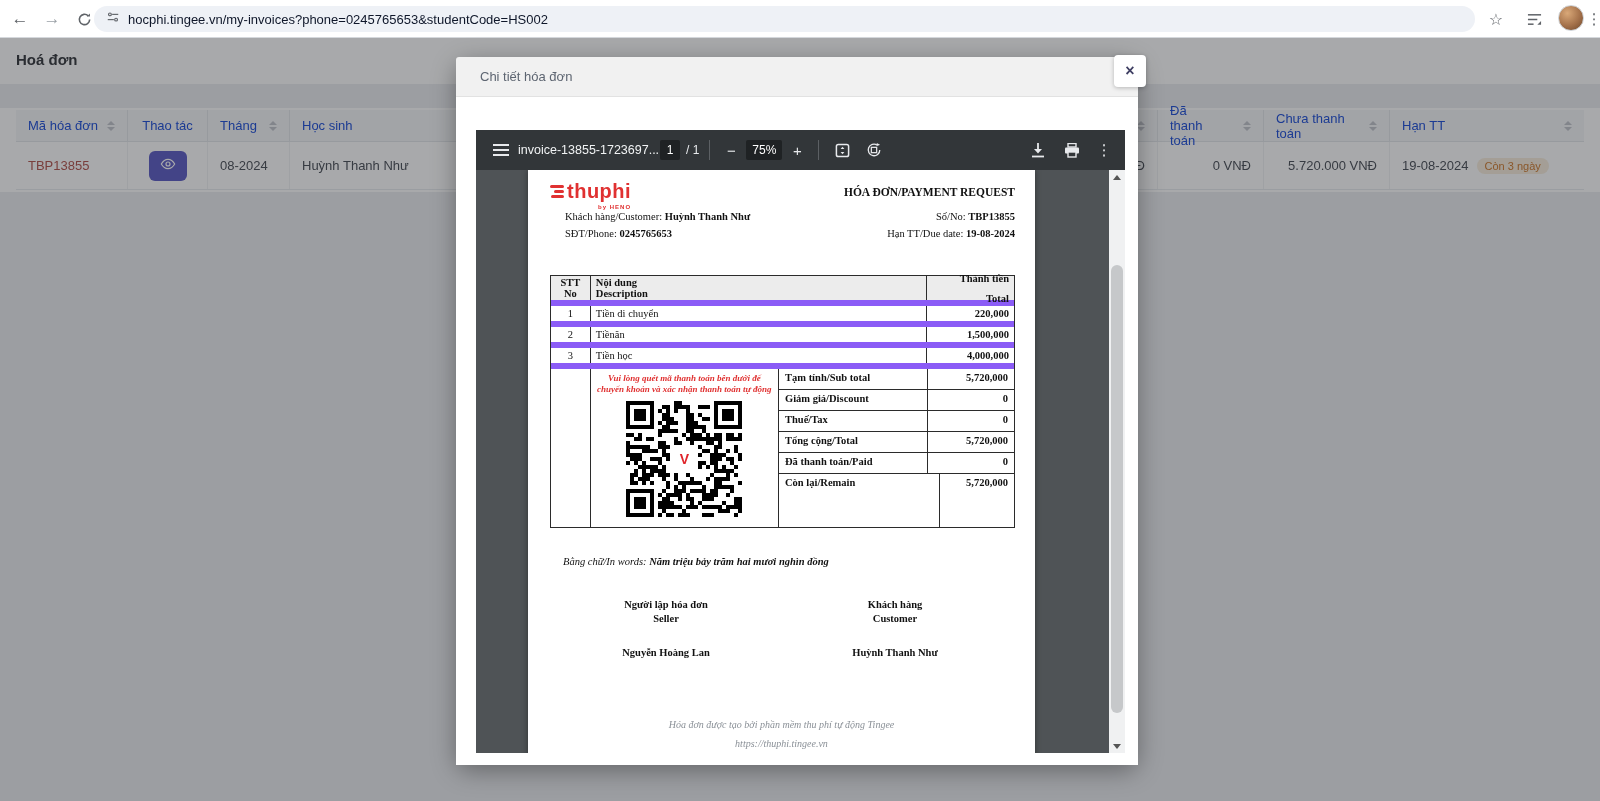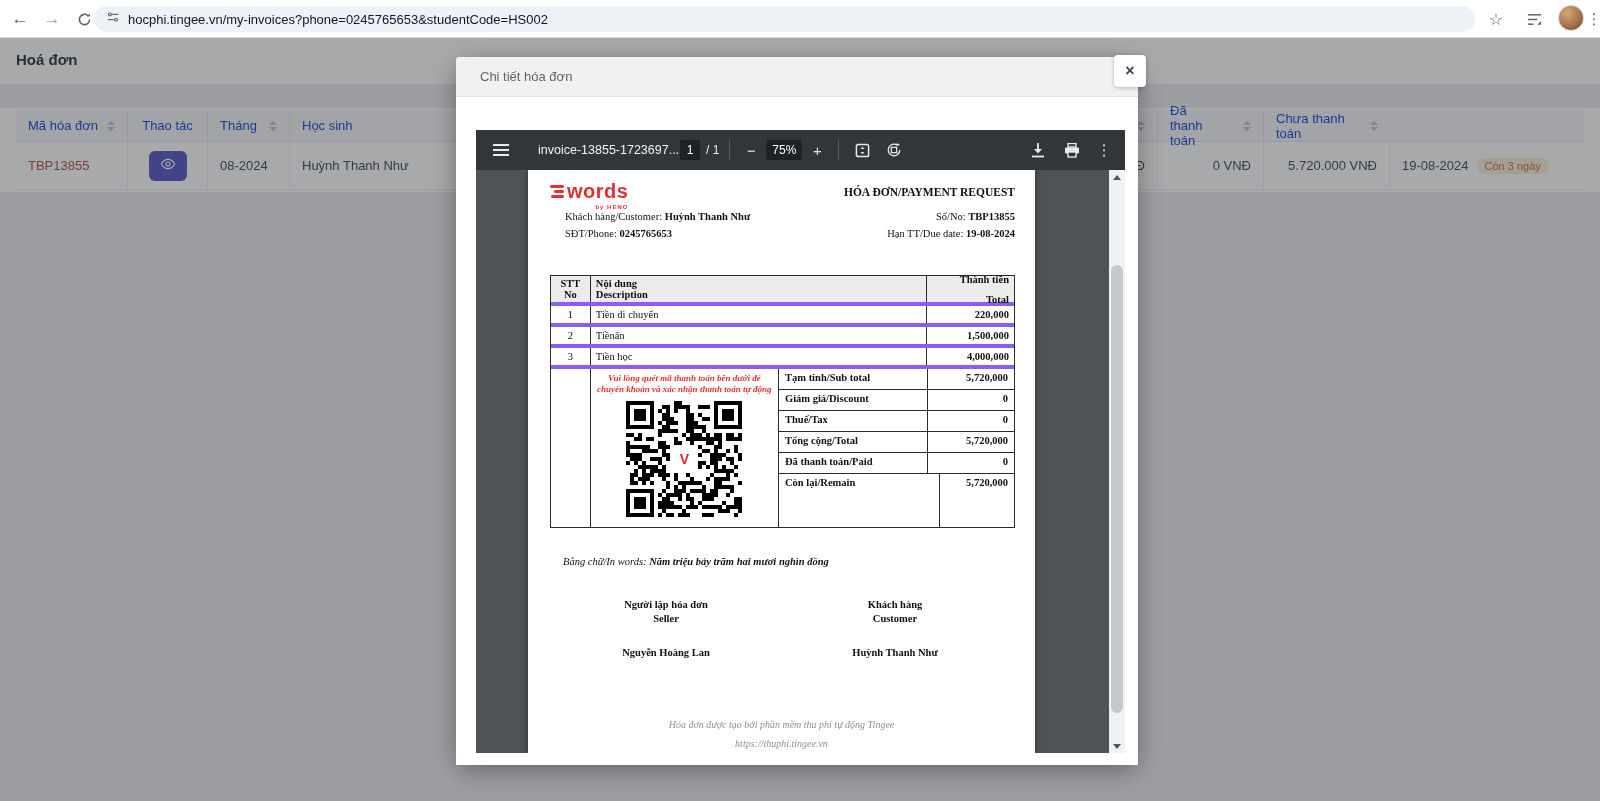--- a/index.html
+++ b/index.html
@@ -44,21 +44,21 @@
   .modal { position:absolute; left:456px; top:57px; width:682px; height:708px; background:#fca5a5; border-radius:13px; box-shadow:0 6px 24px rgba(0,0,0,.35); z-index:70; }
   .modal-header { height:40px; background:#f1f1f1; border-bottom:1px solid #e2e2e2; border-radius:3px 3px 0 0; display:flex; align-items:center; padding:0 24px; }
   .modal-title { font-size:13px; color:#5d6571; }
   .modal-close { position:absolute; top:-2px; right:-8px; width:32px; height:32px; background:#fff; border:none; border-radius:4px; box-shadow:0 1px 4px rgba(0,0,0,.25); display:flex; align-items:center; justify-content:center; font-size:16px; font-weight:bold; color:#3f3f63; cursor:pointer; }
   .modal-body { position:absolute; top:40px; left:0; width:682px; height:668px; background:#fff; }
 
   
   .pdf-embed { position:absolute; left:20px; top:33px; width:649px; height:623px; background:#4f5356; }
   .pdf-toolbar { position:absolute; top:0; left:0; width:649px; height:40px; background:#323639; display:flex; align-items:center; color:#e8eaed; }
   .pt-ico { display:flex; align-items:center; justify-content:center; width:26px; height:26px; color:#e8eaed; }
-  .pt-file { font-size:12.5px; color:#f1f3f4; margin-left:24px; width:142px; white-space:nowrap; overflow:hidden; }
+  .pt-file { font-size:12.5px; color:#f1f3f4; margin-left:4px; width:142px; white-space:nowrap; overflow:hidden; }
   .pt-pagebox, .pt-zoombox { background:#1f2224; border-radius:2px; color:#fff; font-size:12px; display:flex; align-items:center; justify-content:center; }
   .pt-pagebox { width:20px; height:20px; }
   .pt-zoombox { width:36px; height:20px; }
   .pt-sep { width:1px; height:20px; background:#5c6064; margin:0 10px; }
   .pt-sign { font-size:15px; width:22px; text-align:center; color:#e8eaed; }
   .pdf-content { position:absolute; top:40px; left:0; width:649px; height:583px; overflow:hidden; }
   .pdf-scrollbar { position:absolute; right:0; top:0; width:16px; height:583px; background:#f0f1f2; }
   .sb-arrow { position:absolute; left:0; width:16px; height:14px; display:flex; align-items:center; justify-content:center; }
   .sb-tri-up { width:0;height:0;border-left:4px solid transparent;border-right:4px solid transparent;border-bottom:5px solid #555; }
   .sb-tri-dn { width:0;height:0;border-left:4px solid transparent;border-right:4px solid transparent;border-top:5px solid #555; }
@@ -74,21 +74,21 @@
   .logo-text { font-family:"Liberation Sans",sans-serif; font-weight:800; font-size:20px; color:#e03131; letter-spacing:.5px; }
   .logo-sub { font-family:"Liberation Sans",sans-serif; font-size:6px; font-weight:700; color:#e03131; text-align:right; margin-top:1px; letter-spacing:1px; }
   .doc-title { position:absolute; right:20px; top:16px; font-weight:700; font-size:11.5px; }
   .meta-l1 { position:absolute; left:37px; top:41px; font-size:10.5px; }
   .meta-l2 { position:absolute; left:37px; top:58px; font-size:10.5px; }
   .meta-r1 { position:absolute; right:20px; top:41px; font-size:10.5px; text-align:right; }
   .meta-r2 { position:absolute; right:20px; top:58px; font-size:10.5px; text-align:right; }
   .b { font-weight:700; }
 
   .items { position:absolute; left:22px; top:105px; width:465px; border:1px solid #2b2b2b; font-size:10.5px; }
-  .irow { display:flex; border-bottom:4px solid #8b5cf6; }
+  .irow { display:flex; border-bottom:6px solid #8b5cf6; }
   .irow:last-child { border-bottom:none; }
   .ihead { background:#ececec; font-weight:700; }
   .cell { padding:2px 5px; }
   .col-no { width:40px; text-align:center; border-right:1px solid #2b2b2b; display:flex; flex-direction:column; justify-content:center; }
   .col-desc { width:338px; border-right:1px solid #2b2b2b; display:flex; flex-direction:column; justify-content:center; }
   .col-amt { width:87px; text-align:right; display:flex; flex-direction:column; justify-content:center; align-items:flex-end;gap:9px; }
   .item-r { height:21px; }
   .item-amt { font-weight:700; }
   .bottom { display:flex; height:158px; }
   .bt-no { width:40px; border-right:1px solid #2b2b2b; }
@@ -186,20 +186,27 @@
               <i class="s-dn"></i>
             </span>
           </div>
         <div class="th c7 right">
             <span>Chưa thanh toán</span>
             <span class="sorter">
               <i class="s-up"></i>
               <i class="s-dn"></i>
             </span>
           </div>
+        <div class="th c8">
+            <span>Hạn TT</span>
+            <span class="sorter">
+              <i class="s-up"></i>
+              <i class="s-dn"></i>
+            </span>
+          </div>
       </div>
       <div class="trow">
         <div class="td c1">
             <span class="code-link">TBP13855</span>
           </div>
         <div class="td c2">
           <button class="eye-btn">
             <span><svg width="16" height="12" viewBox="0 0 24 16">
                   <path d="M12 1C6 1 2 8 2 8s4 7 10 7 10-7 10-7-4-7-10-7z" fill="none" stroke="#fff" stroke-width="1.8"></path>
                   <circle cx="12" cy="8" r="3" fill="none" stroke="#fff" stroke-width="1.8"></circle>
@@ -285,21 +292,21 @@
 
         <div class="pdf-page">
 
           <div class="logo">
             <div class="logo-row">
               <span class="logo-lines">
                   <i></i>
                   <i></i>
                   <i></i>
                 </span>
-              <span class="logo-text">words</span>
+              <span class="logo-text">thuphi</span>
             </div>
             <div class="logo-sub">by HENO</div>
           </div>
           <div class="doc-title">HÓA ĐƠN/PAYMENT REQUEST</div>
 
           <div class="meta-l1"><span>Khách hàng/Customer: </span><span class="b">Huỳnh Thanh Như</span></div>
           <div class="meta-l2"><span>SĐT/Phone: </span><span class="b">0245765653</span></div>
           <div class="meta-r1"><span>Số/No: </span><span class="b">TBP13855</span></div>
           <div class="meta-r2"><span>Hạn TT/Due date: </span><span class="b">19-08-2024</span></div>
 

